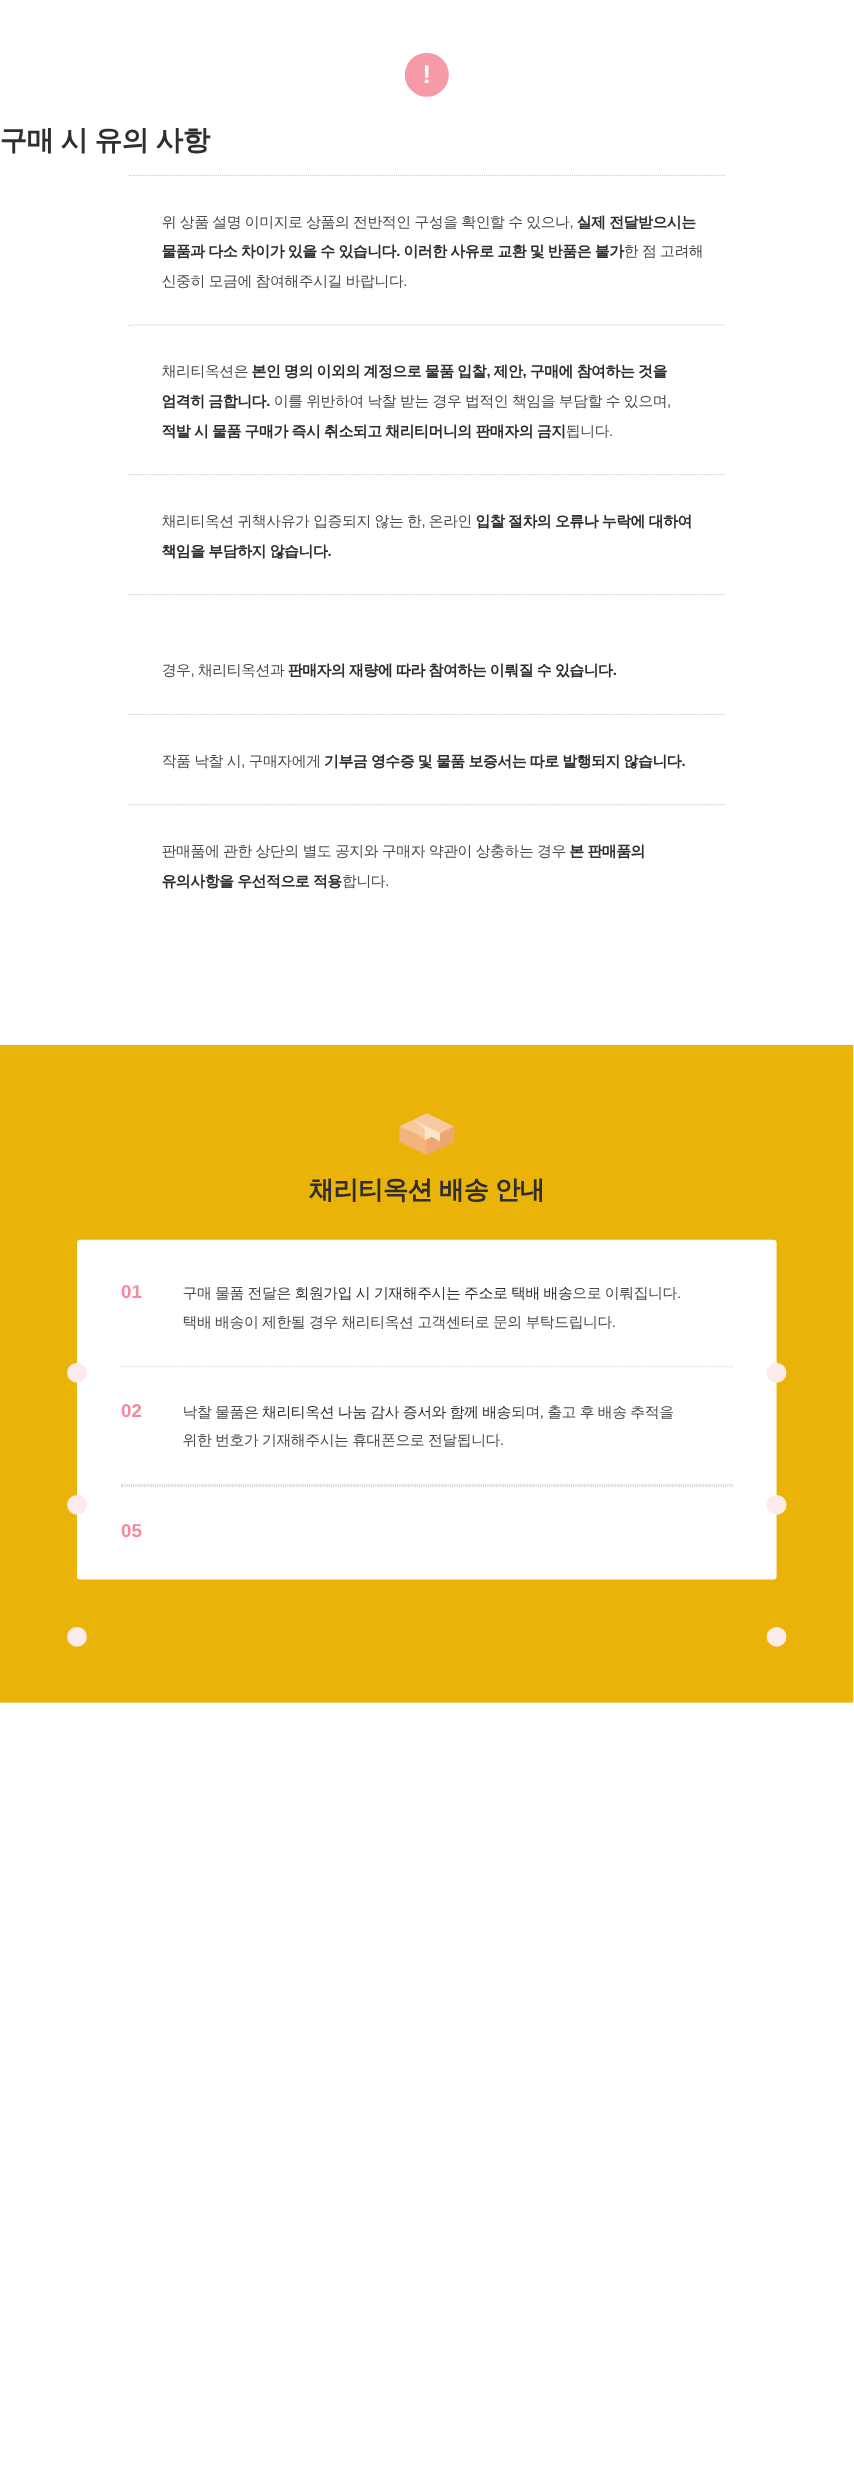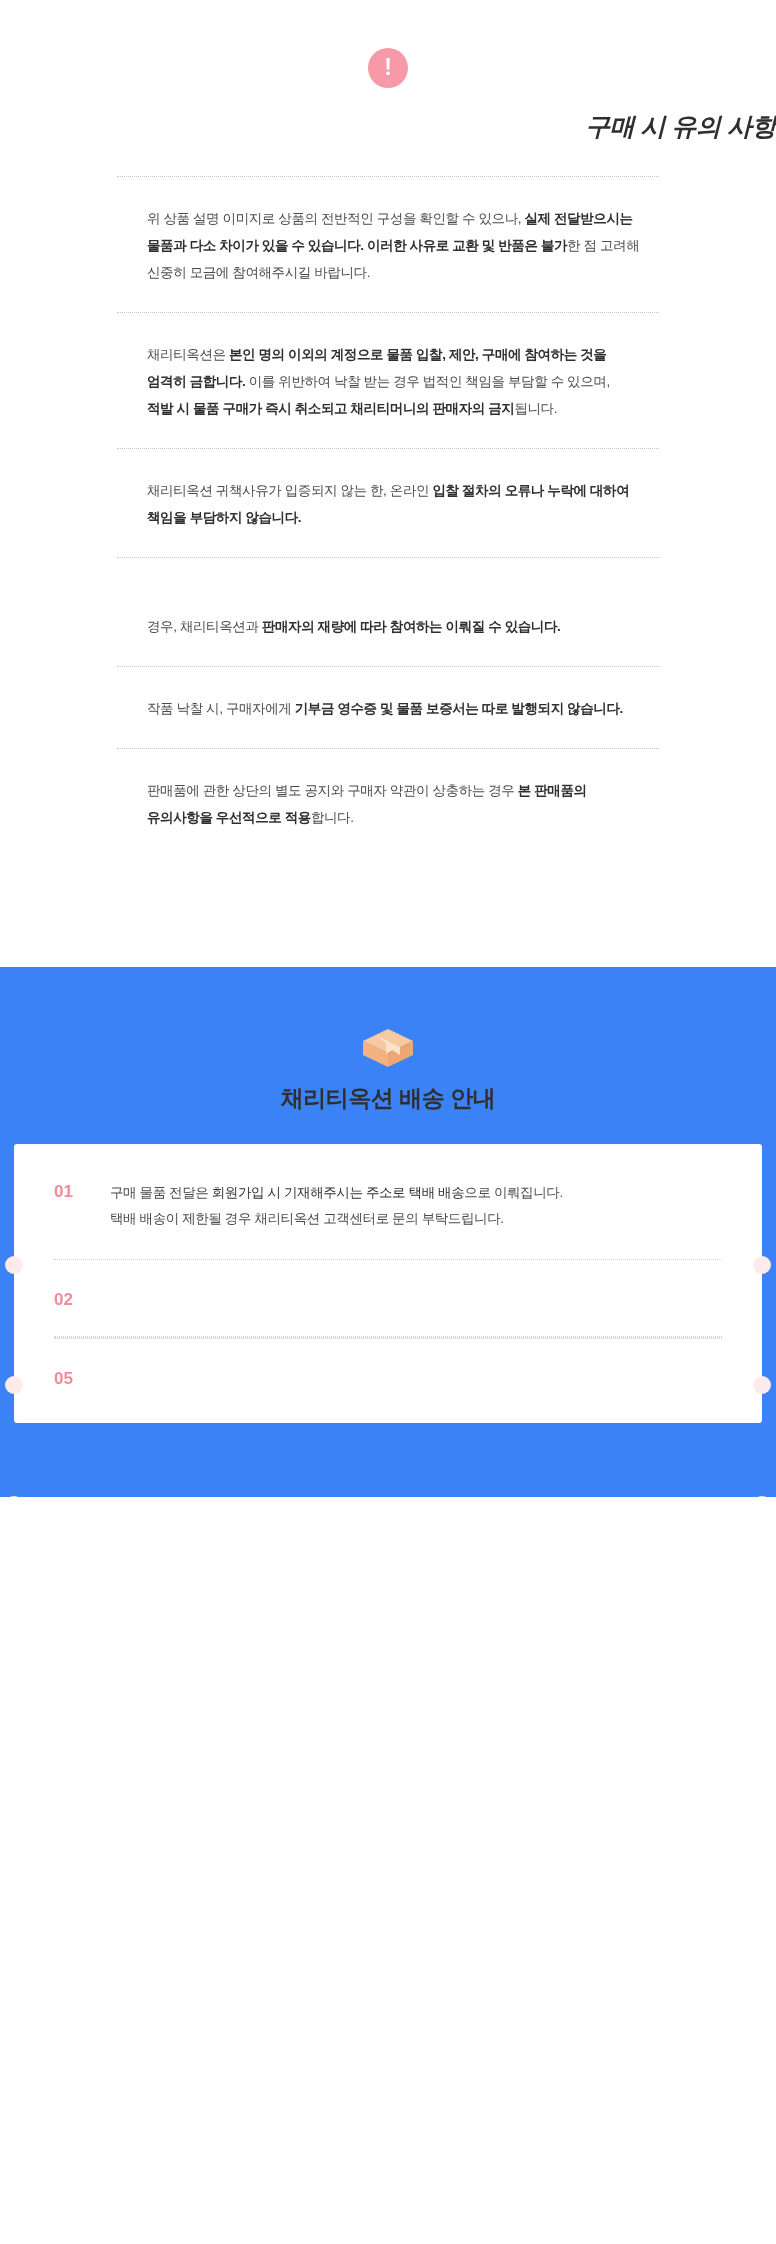--- a/index.html
+++ b/index.html
@@ -35,27 +35,26 @@
     justify-content: center;
   }
   .excl-circle span {
     color: #ffffff;
     font-size: 23px;
     font-weight: bold;
     line-height: 1;
     margin-top: -2px;
   }
   .notice-title {
-    text-align: right;
+    text-align: left;
     font-size: 25px;
     font-weight: bold;
     letter-spacing: -0.5px;
     color: #2f2f2f;
-    margin-bottom: 33px;
-    font-style: italic;
+    margin-bottom: 16px;
   }
   .notice-body {
     width: 542px;
     margin: 0 auto;
   }
   .divider {
     border-top: 1px dotted #c9c9c9;
     height: 0;
   }
   .notice-item {
@@ -63,22 +62,22 @@
     font-size: 13.5px;
     line-height: 2.0;
     letter-spacing: -0.4px;
     color: #4a4a4a;
     margin-left: 28px;
   }
   .notice-item b { font-weight: bold; color: #2f2f2f; }
 
   
   .ship-section {
-    background: #3b82f6;
-    padding: 56px 0 74px 0;
+    background: #eab308;
+    padding: 56px 0 112px 0;
   }
   .ship-icon-wrap {
     display: flex;
     justify-content: center;
     margin-bottom: 14px;
   }
   .box-icon {
     position: relative;
     width: 58px;
     height: 46px;
@@ -86,21 +85,21 @@
   .ship-title {
     text-align: center;
     font-size: 23px;
     font-weight: bold;
     color: #2f2f2f;
     letter-spacing: -0.5px;
     margin-bottom: 30px;
   }
   .ship-card {
     position: relative;
-    width: 748px;
+    width: 636px;
     margin: 0 auto;
     background: #ffffff;
     border-radius: 3px;
     padding: 8px 0;
   }
   
   .notch {
     position: absolute;
     width: 18px;
     height: 18px;
@@ -189,20 +188,21 @@
       <span class="notch right" style="top:472px"></span>
 
       <div class="ship-row">
         <div class="ship-num">01</div>
         <div class="ship-text"><span>구매 물품 전달은 </span><b>회원가입 시 기재해주시는 주소로 택배 배송</b><span>으로 이뤄집니다.</span><br><span>택배 배송이 제한될 경우 채리티옥션 고객센터로 문의 부탁드립니다.</span></div>
       </div>
       <div class="ship-divider"></div>
 
       <div class="ship-row">
         <div class="ship-num">02</div>
+        <div class="ship-text"><span>낙찰 물품은 </span><b>채리티옥션 나눔 감사 증서와 함께 배송</b><span>되며, 출고 후 배송 추적을</span><br><span>위한 번호가 기재해주시는 휴대폰으로 전달됩니다.</span></div>
       </div>
       <div class="ship-divider"></div>
 
       <div class="ship-divider"></div>
 
       <div class="ship-divider"></div>
 
       <div class="ship-row">
         <div class="ship-num">05</div>
       </div>

